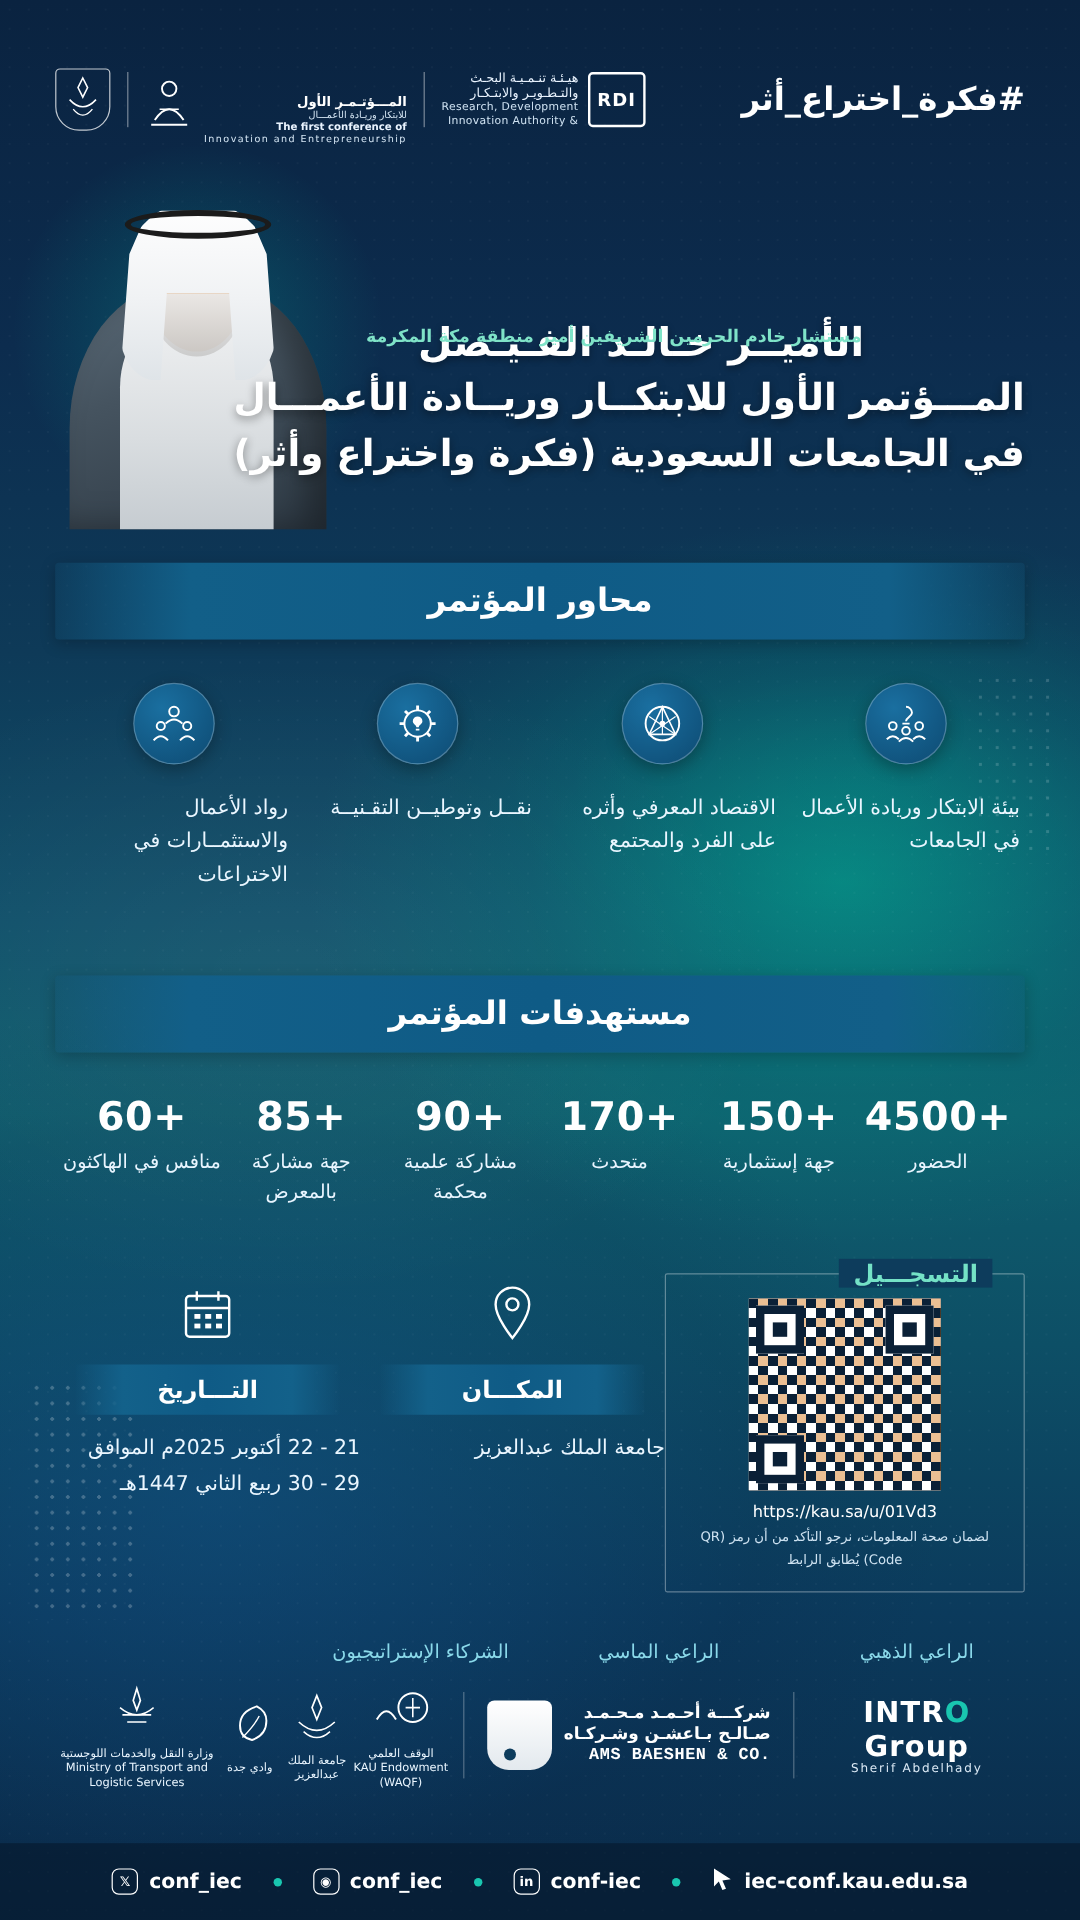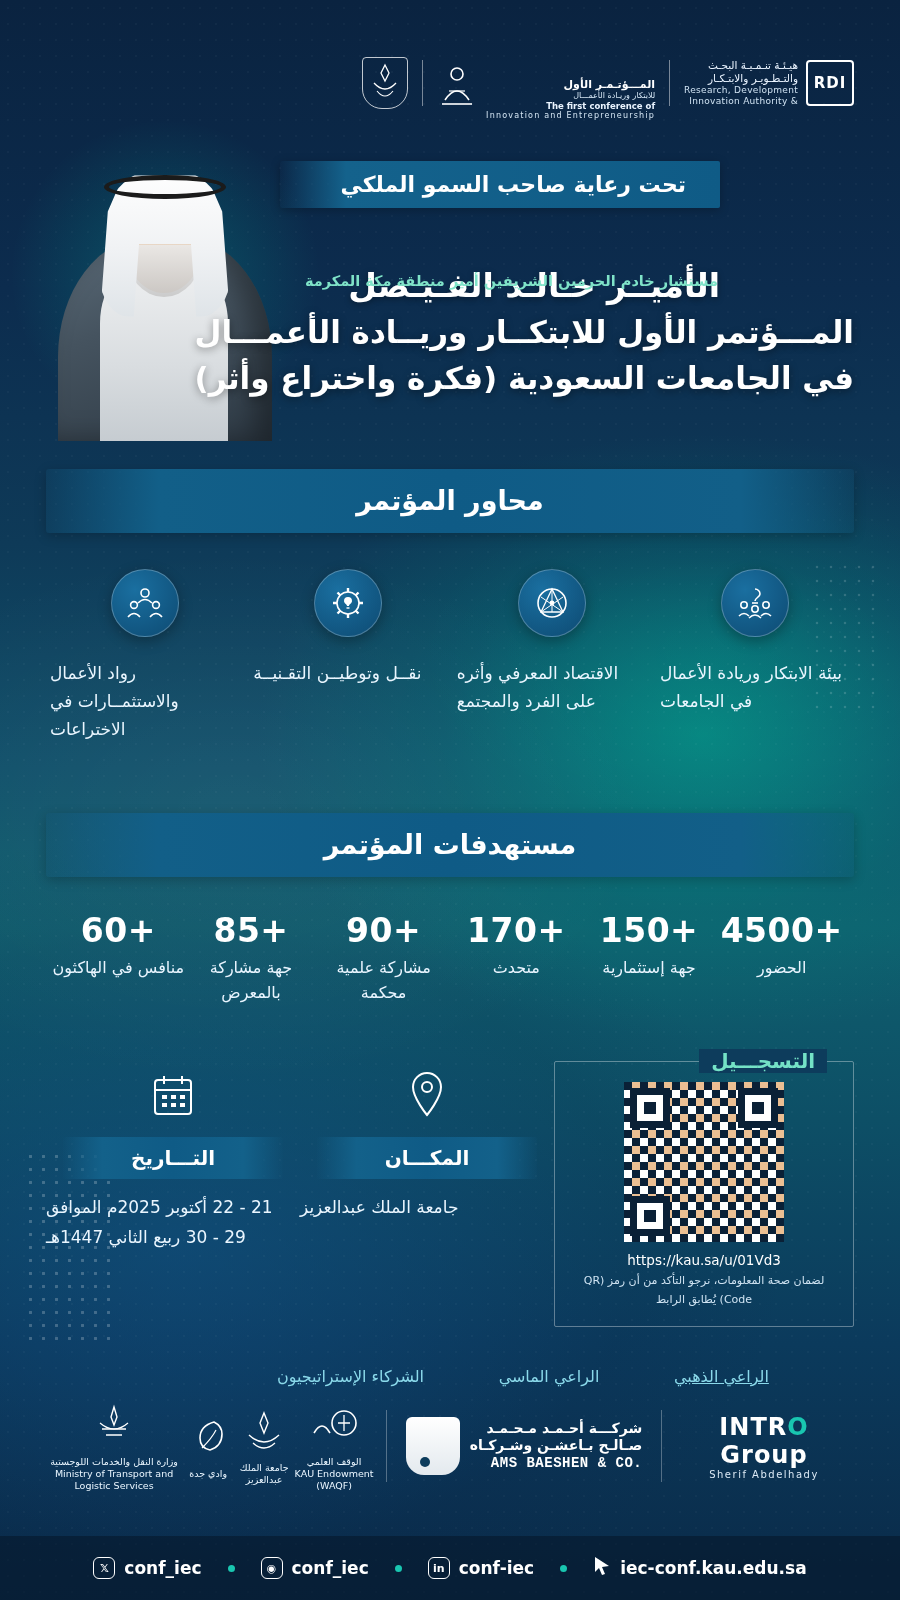--- a/index.html
+++ b/index.html
@@ -153,21 +153,21 @@
     font-size: 27px; font-weight: bold; color: #fff;
     border-radius: 3px;
     box-shadow: 0 3px 12px rgba(0,0,0,0.22);
   }
 
   
   .axes {
     display: flex; justify-content: space-between;
     padding: 36px 50px 0 50px;
   }
-  .axis { width: 190px; text-align: left; }
+  .axis { width: 190px; text-align: right; }
   .axis-icon {
     width: 68px; height: 68px; margin: 0 auto 22px auto;
     border-radius: 50%;
     background: radial-gradient(circle at 35% 30%, #1a6fa0, #0d4a72);
     border: 1px solid rgba(255,255,255,0.25);
     display: flex; align-items: center; justify-content: center;
     box-shadow: 0 4px 14px rgba(0,0,0,0.3);
   }
   .axis-label { font-size: 17px; line-height: 1.65; color: #eaf6ff; }
 
@@ -210,35 +210,35 @@
     padding: 6px;
   }
   .qr .finder { position: absolute; width: 40px; height: 40px; border: 7px solid #0a2036; background: #fff; }
   .qr .finder i { display: block; width: 12px; height: 12px; background: #0a2036; margin: 7px auto; }
   .qr .f1 { top: 6px; left: 6px; }
   .qr .f2 { top: 6px; right: 6px; }
   .qr .f3 { bottom: 6px; left: 6px; }
   .reg-url { text-align: center; font-size: 13.5px; color: #ffffff; direction: ltr; }
   .reg-note { text-align: center; font-size: 11px; color: #cfe3f2; line-height: 1.7; margin-top: 4px; }
 
-  .place-block, .date-block { flex: 1; text-align: left; padding-top: 4px; }
+  .place-block, .date-block { flex: 1; text-align: right; padding-top: 4px; }
   .pin-icon, .cal-icon { height: 62px; display: flex; align-items: center; justify-content: center; }
   .pill {
     margin: 10px auto 0 auto; width: 220px; height: 42px;
     background: linear-gradient(90deg, rgba(16,80,116,0.15) 0%, #13618a 18%, #0f5b86 50%, #13618a 82%, rgba(16,80,116,0.15) 100%);
     display: flex; align-items: center; justify-content: center;
     font-size: 20px; font-weight: bold; letter-spacing: 2px; border-radius: 2px;
   }
   .info-text { margin-top: 14px; font-size: 17px; line-height: 1.75; color: #eaf6ff; }
 
   
   .sponsors { padding: 40px 46px 0 46px; }
   .sponsor-heads { display: flex; align-items: flex-end; }
   .sp-head { color: #8ad9ea; font-size: 16px; }
-  .sp-gold { width: 180px; text-align: left; text-decoration: underline; }
+  .sp-gold { width: 180px; text-align: center; }
   .sp-diamond { width: 250px; text-align: center; }
   .sp-strategic { flex: 1; text-align: right; }
   .sponsor-logos { display: flex; align-items: center; margin-top: 14px; }
   .intro-logo { width: 180px; text-align: center; }
   .intro-word { font-size: 24px; font-weight: bold; letter-spacing: 1px; direction: ltr; }
   .intro-word .o { color: #19c6b0; }
   .intro-sub { font-size: 10px; color: #dbe9f5; letter-spacing: 1.5px; direction: ltr; }
   .vline { width: 1px; height: 72px; background: rgba(255,255,255,0.3); margin: 0 12px; }
   .ams { width: 250px; display: flex; align-items: center; justify-content: center; gap: 10px; }
   .ams-mark {
@@ -289,20 +289,21 @@
 </style>
 </head>
 <body>
 
 <div class="poster">
 
   <div class="deco-dots"></div>
   <div class="deco-dots2"></div>
 
   <div class="layer top-bar">
+    <div class="hashtag">#فكرة_اختراع_أثر</div>
 
     <div class="logos-row">
       <div class="logo-box">
         <div class="rdi-mark">
           <span>RDI</span>
         </div>
         <div class="rdi-text">
           <div class="rdi-ar">هيـئـة تنـمـيـة البحـث</div>
           <div class="rdi-ar">والتـطـويـر والابتـكـار</div>
           <div class="rdi-en">Research, Development</div>
@@ -345,21 +346,20 @@
     <div class="portrait">
       <div class="glow"></div>
       <div class="thobe"></div>
       <div class="bisht-edge"></div>
       <div class="face"></div>
       <div class="beard"></div>
       <div class="ghutra"></div>
       <div class="igal"></div>
     </div>
 
-    <div class="patron-ribbon">تحت رعاية صاحب السمو الملكي</div>
     <div class="patron-name">الأميــر خـالـد الفـيـصل</div>
     <div class="patron-role">مستشار خادم الحرمين الشريفين أمير منطقة مكة المكرمة</div>
     <div class="conf-title">
       <div>المـــؤتمر الأول للابتكــار وريــادة الأعمـــال</div>
       <div>في الجامعات السعودية (فكرة واختراع وأثر)</div>
     </div>
   </div>
 
   <div class="layer" style="margin-top:18px;">
     <div class="section-bar">محاور المؤتمر</div>

